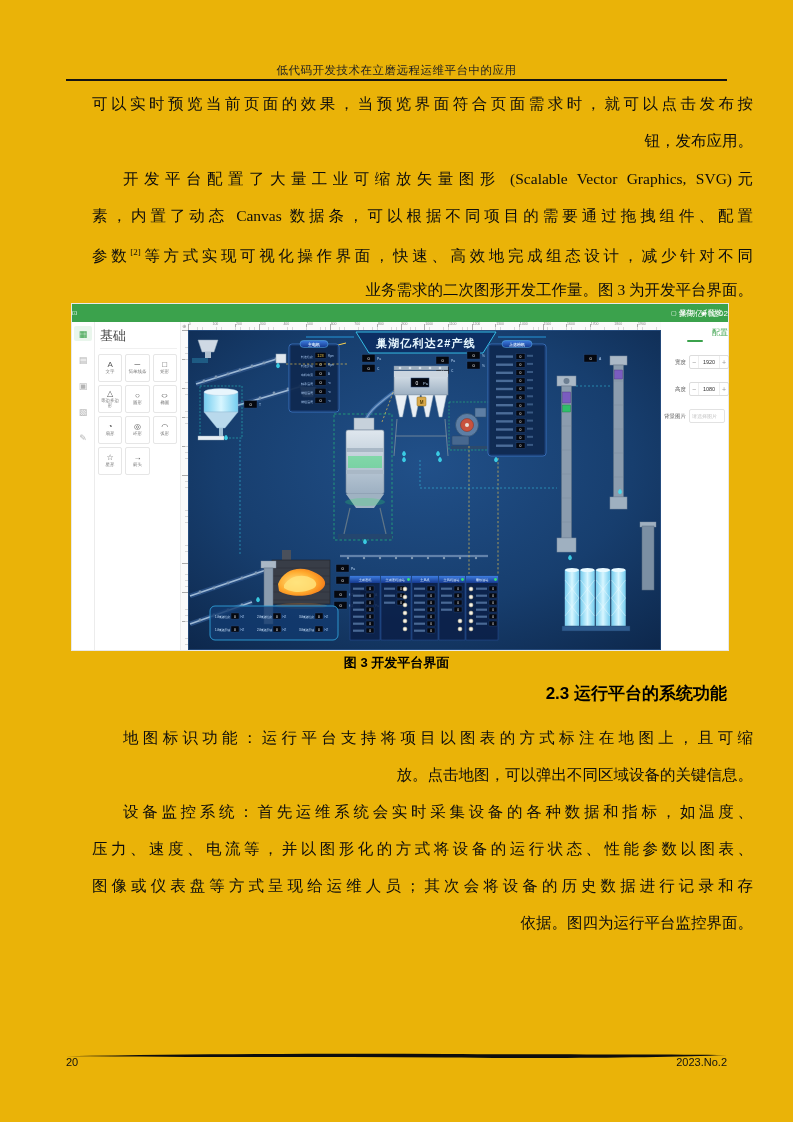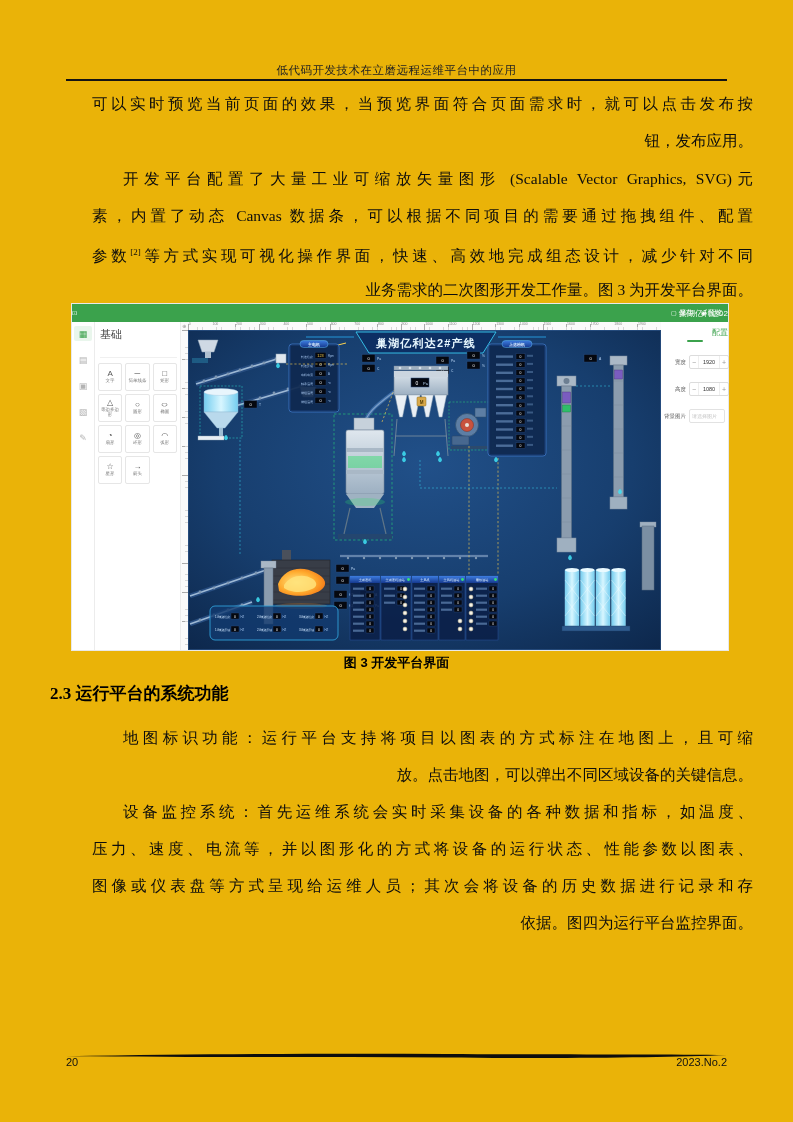--- a/index.html
+++ b/index.html
@@ -10,42 +10,42 @@
              font-size:11.5px;color:#222;letter-spacing:.5px;}
   .hdr-rule{position:absolute;top:79px;left:66px;width:661px;height:2px;background:#141414;}
   .para{position:absolute;left:66px;width:661px;font-size:15.5px;line-height:37px;color:#0d0d0d;margin-left:26px;}
   .para .ln{height:37px;overflow:hidden;}
   .jline{text-align:justify;text-align-last:justify;}
   .lline{text-align:right;}
   .indent{text-indent:31px;}
   sup.ref{font-size:9px;vertical-align:6px;}
   .fig-caption{position:absolute;top:654px;left:66px;width:661px;text-align:center;
                font-family:"Liberation Sans","DejaVu Sans",sans-serif;font-weight:bold;font-size:13px;color:#000;}
-  .sec-heading{position:absolute;top:682px;left:50px;width:661px;
-               font-family:Liberation Serif, serif;font-weight:bold;font-size:17px;color:#000;}
+  .sec-heading{position:absolute;top:682px;left:66px;width:661px;
+               font-family:Liberation Sans, sans-serif;font-weight:bold;font-size:17px;color:#000;text-align:right;}
   .footer-rule{position:absolute;top:1046px;left:66px;width:661px;height:8px;}
   .footer-row{position:absolute;top:1056px;left:66px;width:661px;height:16px;
               font-family:"Liberation Sans","DejaVu Sans",sans-serif;font-size:11px;color:#111;}
   .footer-page{position:absolute;left:0;width:100%;text-align:left;}
   .footer-issue{position:absolute;right:0;}
   
   .figure{position:absolute;top:304px;left:72px;width:656px;height:346px;background:#fff;
           font-family:"Liberation Sans","DejaVu Sans",sans-serif;box-shadow:0 0 0 1px #e9e9e9;}
   .topbar{position:relative;height:18px;background:#3ba24c;color:#fff;}
   .tb-title{position:absolute;left:0;right:0;top:0;height:18px;display:flex;align-items:center;justify-content:space-between;
             font-size:8px;gap:3px;border-radius:7px;}
   .tb-right{position:absolute;right:6px;top:0;height:18px;display:flex;align-items:center;gap:8px;font-size:7px;}
   .tb-btn{display:flex;align-items:center;gap:2px;}
   .tb-ic{font-size:6px;line-height:1;}
   .fig-main{display:flex;height:328px;}
   .rail{width:22px;border-right:1px solid #ececec;background:#fff;display:flex;flex-direction:column;align-items:center;padding-top:4px;gap:11px;}
   .rail-ic{width:18px;height:15px;display:flex;align-items:center;justify-content:center;font-size:9px;color:#b3b3b3;}
   .rail-ic.sel{background:#e9f6ec;color:#3ba24c;border-radius:2px;}
   .palette{width:86px;border-right:1px solid #ececec;background:#fff;padding:4px 3px 0 3px;box-sizing:border-box;}
-  .pal-title{font-size:11px;color:#444;margin:1px 0 5px 2px;border-bottom:1px solid #f0f0f0;padding-bottom:15px;}
+  .pal-title{font-size:13px;color:#444;margin:1px 0 5px 2px;border-bottom:1px solid #f0f0f0;padding-bottom:3px;}
   .pal-grid{display:grid;grid-template-columns:repeat(3,1fr);gap:3px;}
   .pal-card{border:1px solid #e6e6e6;border-radius:2px;height:26px;display:flex;flex-direction:column;
             align-items:center;justify-content:center;gap:1px;}
   .pal-glyph{font-size:8px;color:#555;line-height:1;}
   .pal-glyph.wide{transform:scaleX(1.5);}
   .pal-label{font-size:4.5px;color:#777;line-height:1.1;text-align:center;}
   .canvas-area{position:relative;width:480px;background:#f7f7f7;}
   .ruler-corner{position:absolute;left:0;top:0;width:7px;height:8px;font-size:5px;color:#999;display:flex;align-items:center;justify-content:center;background:#fafafa;border-right:1px solid #e3e3e3;border-bottom:1px solid #e3e3e3;}
   .ruler-top{position:absolute;left:7px;top:0;width:473px;height:8px;background:#fafafa;border-bottom:1px solid #e3e3e3;
      background-image:repeating-linear-gradient(to right,#d6d6d6 0 .5px,transparent .5px 4.73px),

